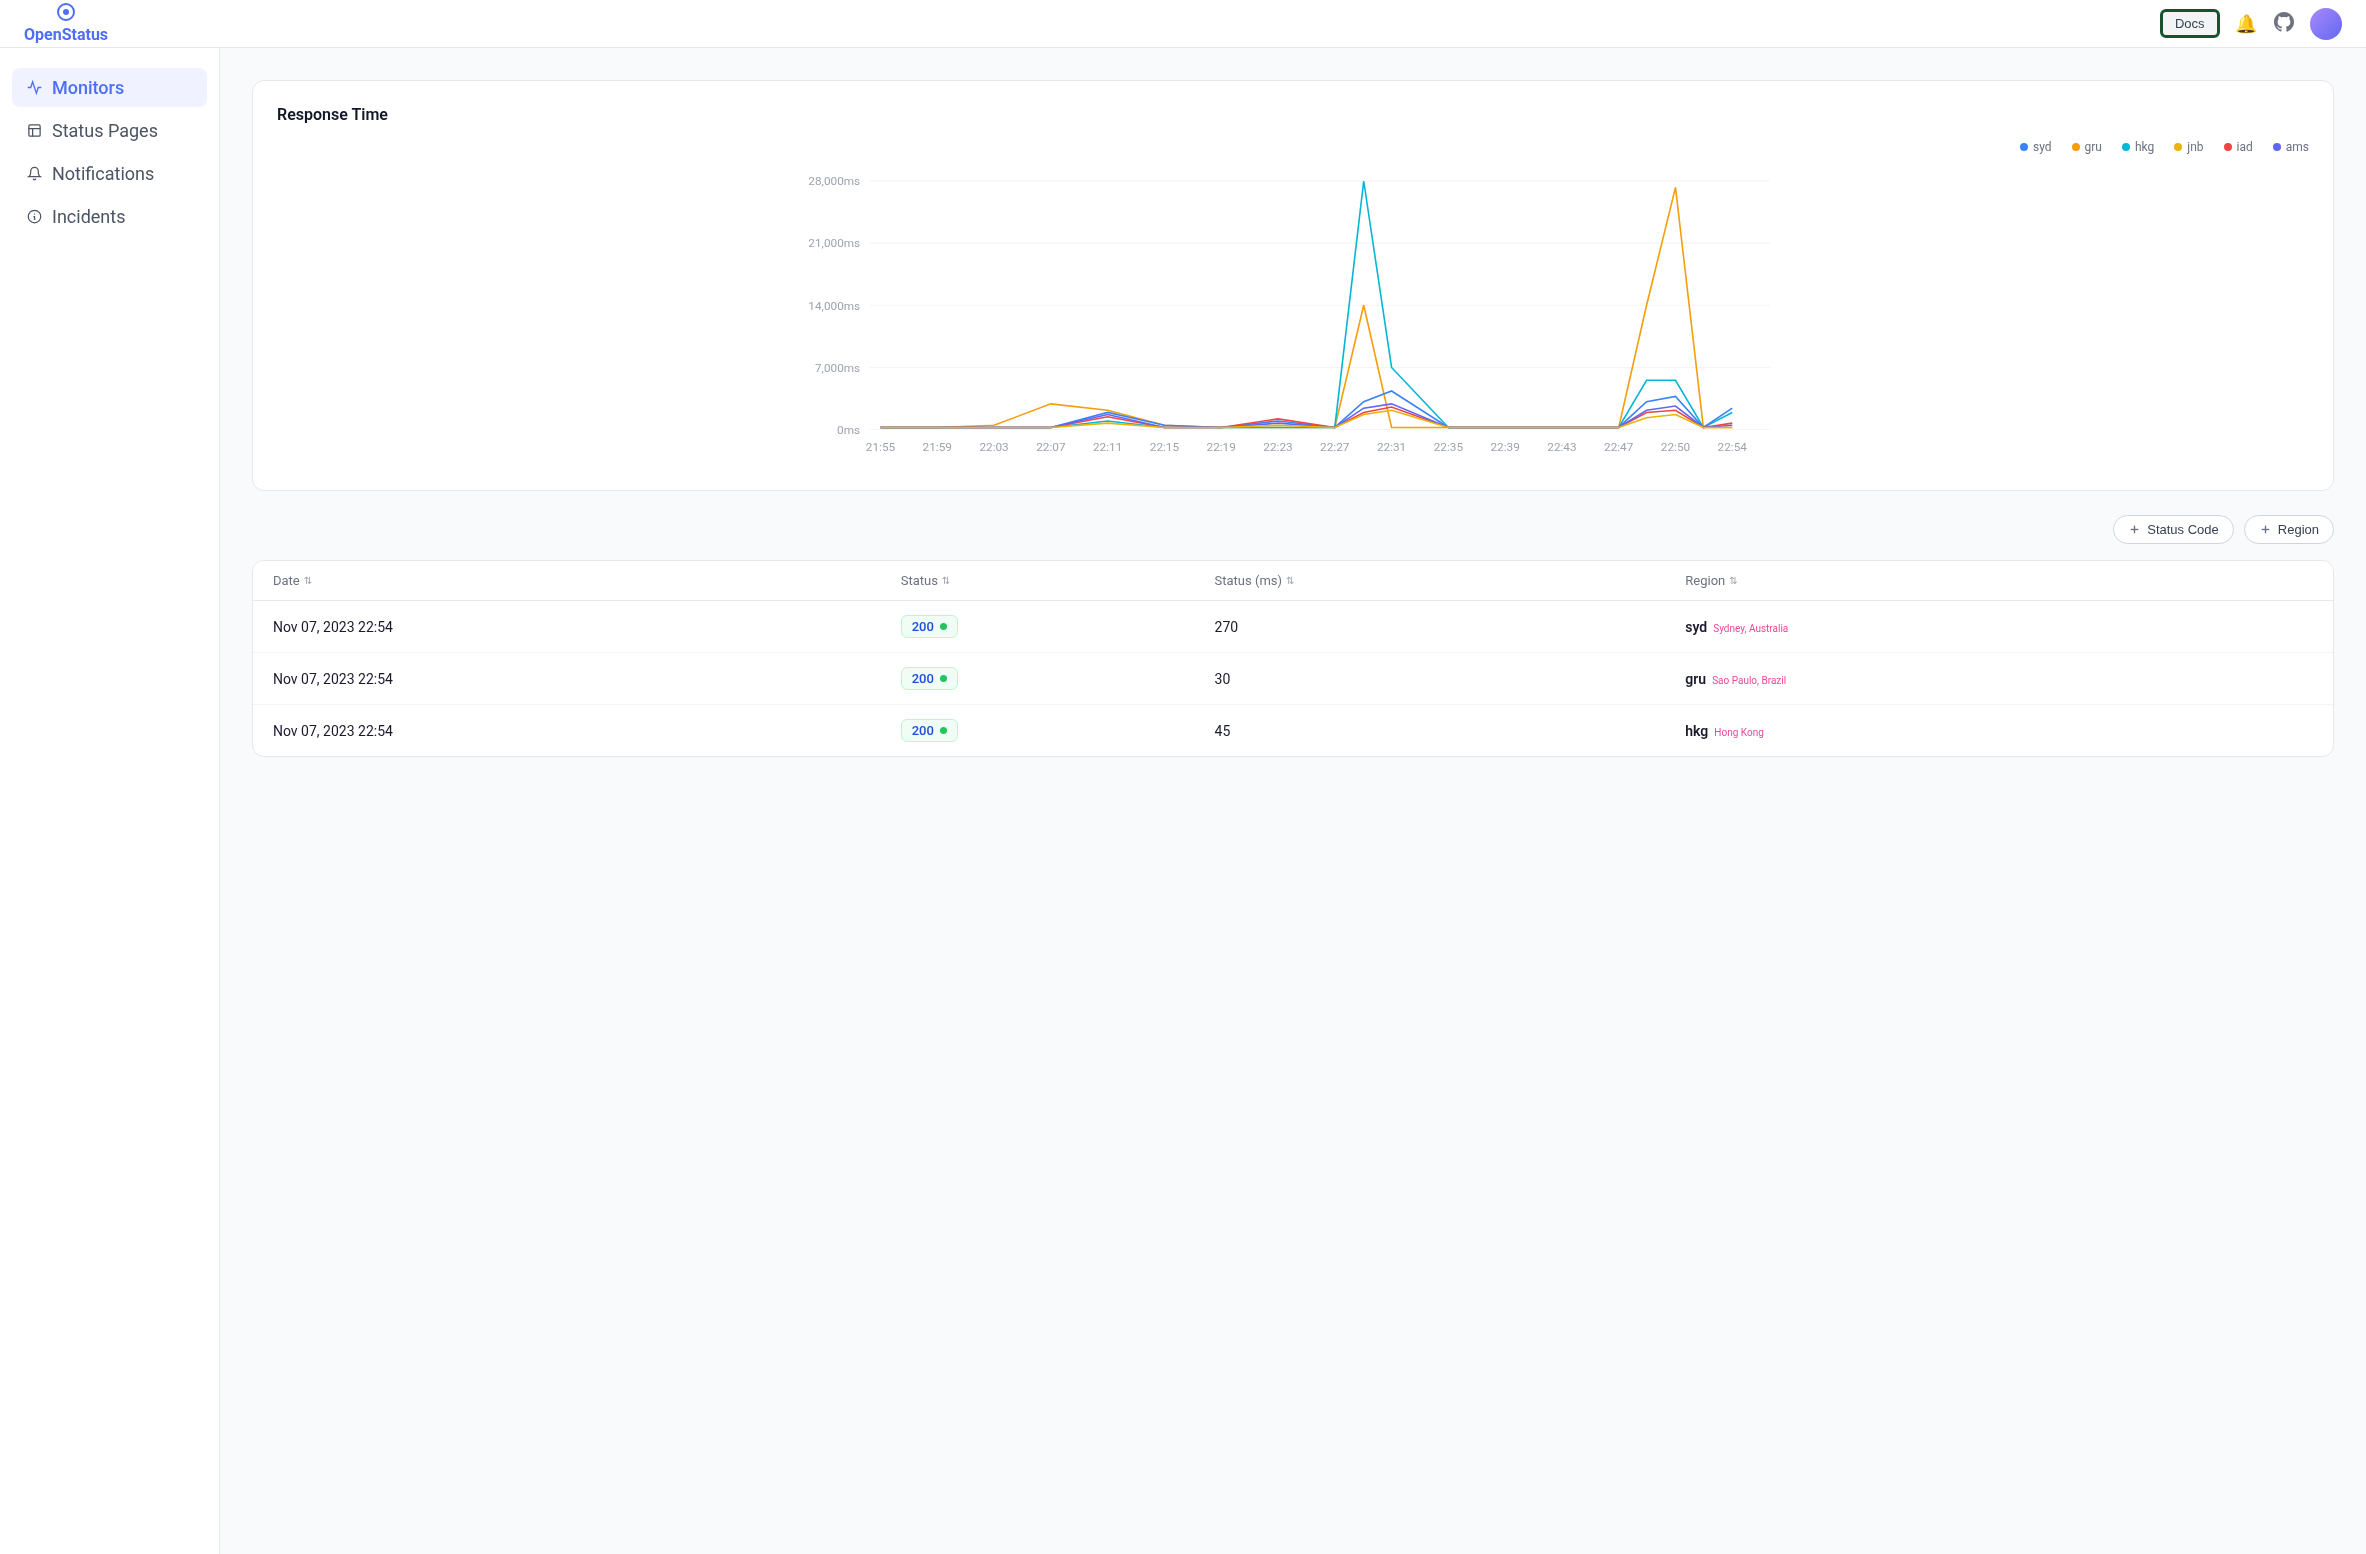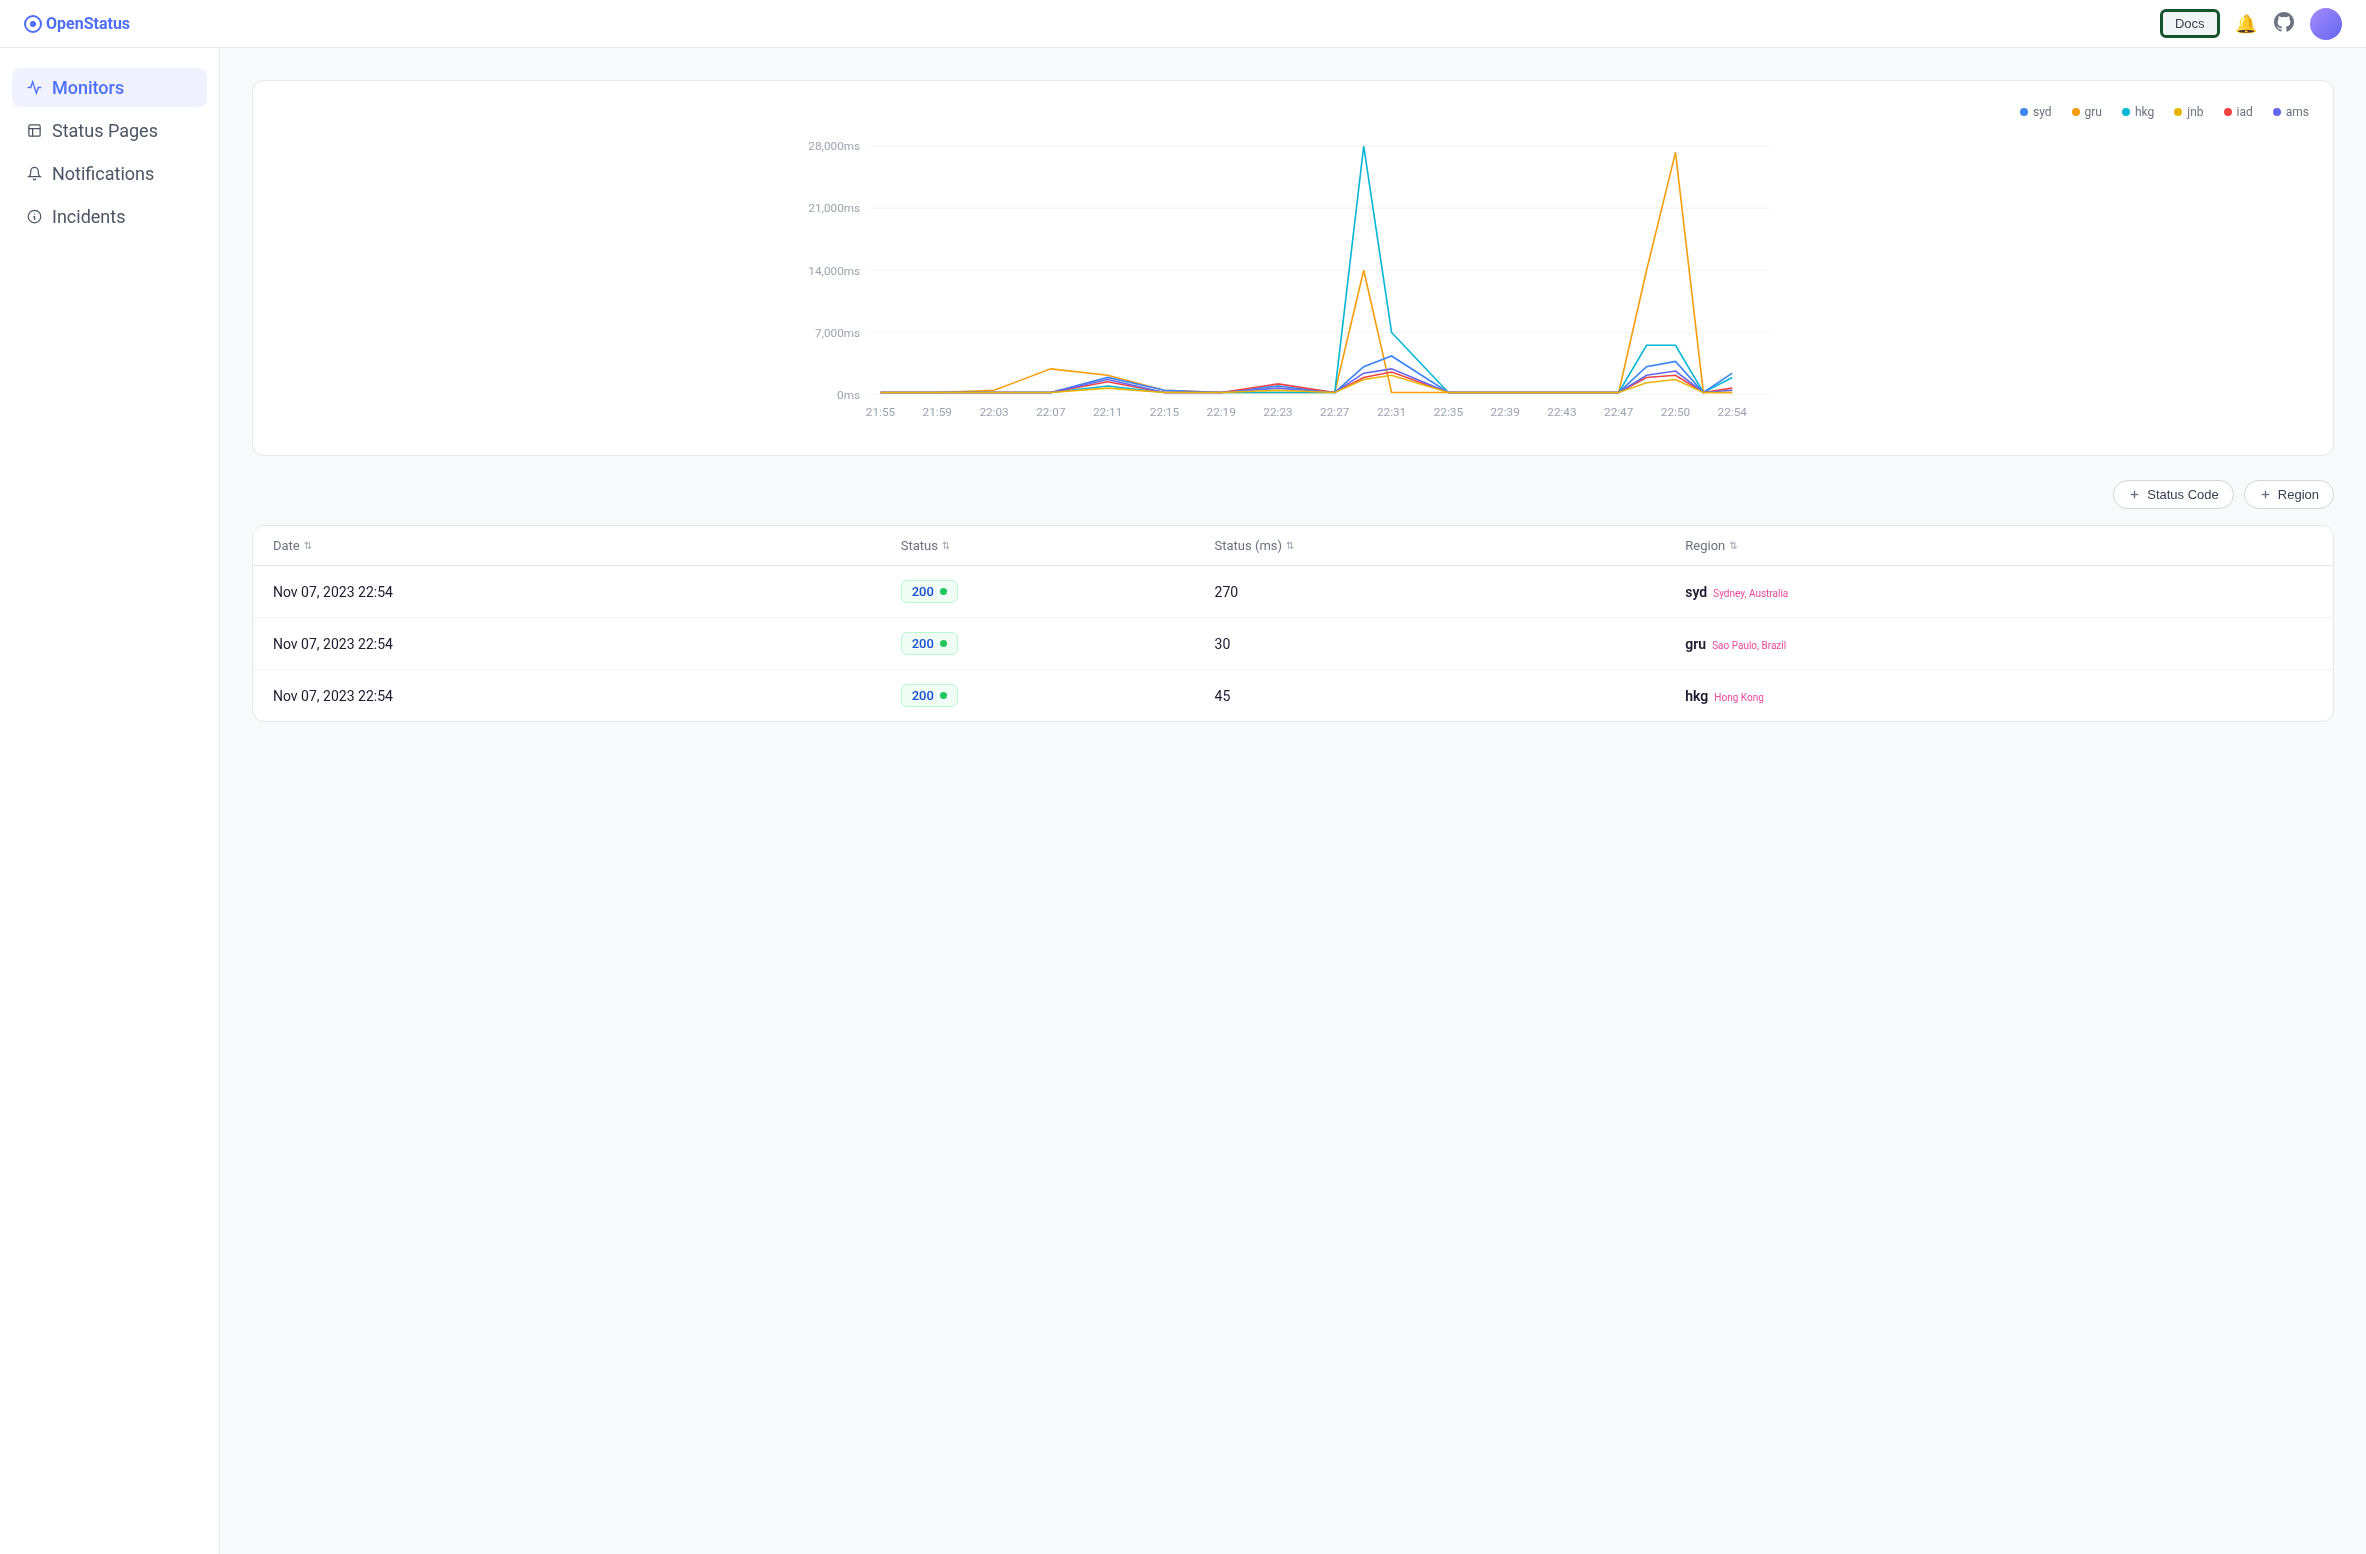--- a/index.html
+++ b/index.html
@@ -21,20 +21,21 @@
       top: 0; left: 0; right: 0;
       z-index: 100;
     }
     .logo {
       font-weight: 700;
       font-size: 16px;
       color: #4f6ef7;
       display: flex;
       align-items: center;
       gap: 4px;
+      flex-direction: column;
     }
     .top-bar-right {
       display: flex;
       align-items: center;
       gap: 16px;
     }
     .top-bar-btn {
       background: #f3f4f6;
       border: 3px solid #14532d;
       border-radius: 6px;
@@ -314,20 +315,21 @@
           </svg>
       </span>
       <span>Incidents</span>
     </div>
   </aside>
 
   <main class="main">
 
 
     <div class="chart-card">
+      <div class="chart-title">Response Time</div>
 
       <div class="chart-legend">
         <div class="legend-item">
           <div class="legend-dot" style="background:#3b82f6;"></div>
           <span>syd</span>
         </div>
         <div class="legend-item">
           <div class="legend-dot" style="background:#f59e0b;"></div>
           <span>gru</span>
         </div>

